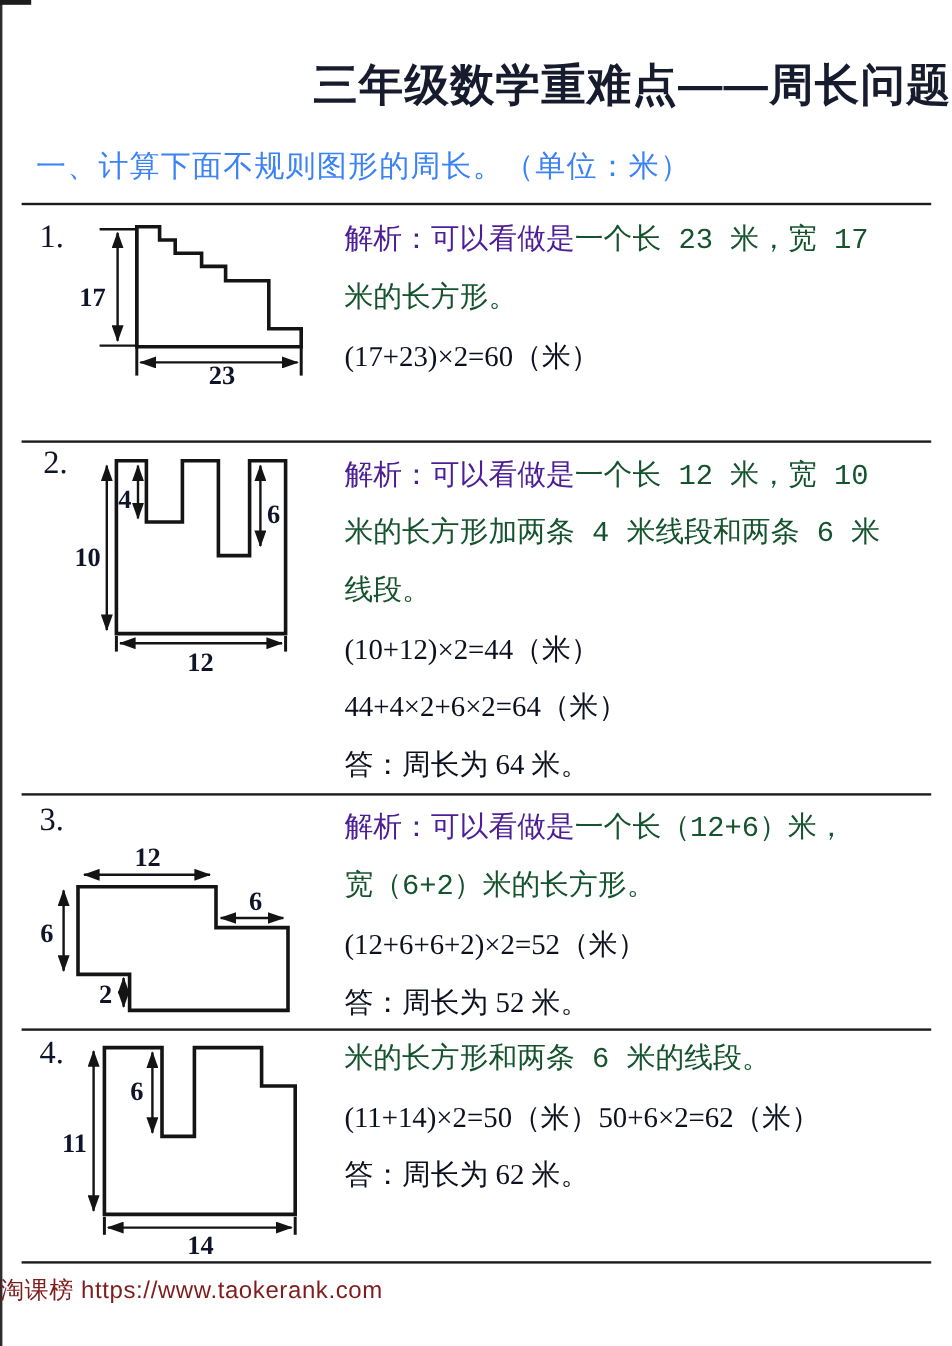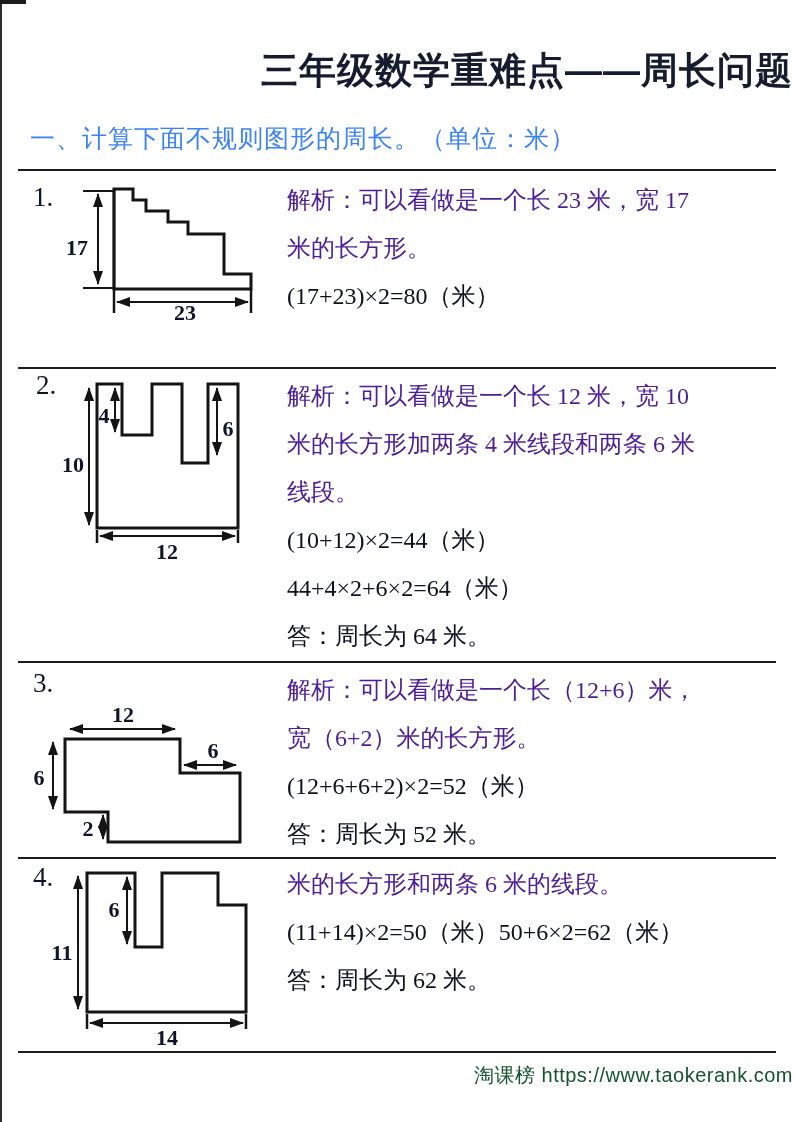--- a/index.html
+++ b/index.html
@@ -8,25 +8,25 @@
   .left-edge{position:absolute;left:0;top:0;width:2px;height:1122px;background:#2d2d2d;}
   .corner-artifact{position:absolute;left:0;top:0;width:26px;height:4px;background:#1c1c1c;}
   .title{position:absolute;left:0;top:46px;width:100%;text-align:right;
          font-family:"Liberation Sans","DejaVu Sans",sans-serif;font-weight:bold;
          font-size:37px;letter-spacing:1px;color:#161b2e;}
   .heading{position:absolute;left:30px;top:122px;font-size:25px;color:#3b82f6;letter-spacing:1px;text-align:right;}
   .divider{position:absolute;left:18px;width:758px;height:2px;background:#1d1d1d;}
   .prob-num{position:absolute;font-size:27px;color:#10142a;}
   .txt{position:absolute;left:287px;width:500px;font-size:24px;line-height:48px;color:#0d101f;}
   .dark{color:#4c1d95;}
-  .blue{color:#4c1d95;}
+  .blue{color:#14532d;font-family:Liberation Mono, monospace;}
   .eq2{}
-  .footer{position:absolute;left:0;top:1062px;width:100%;text-align:right;
+  .footer{position:absolute;left:0;top:1062px;width:100%;text-align:left;
           font-family:"Liberation Sans","DejaVu Sans",sans-serif;
-          font-size:20px;color:#14532d;letter-spacing:0.5px;}
+          font-size:20px;color:#7f1d1d;letter-spacing:0.5px;}
   svg{position:absolute;overflow:visible;}
   .shape{fill:none;stroke:#141414;stroke-width:3;stroke-linejoin:miter;}
   .dim{stroke:#141414;stroke-width:2;fill:none;}
   .ext{stroke:#141414;stroke-width:2.5;fill:none;}
   .dimlabel{font-family:"Liberation Serif","DejaVu Serif",serif;font-weight:bold;
             font-size:22px;fill:#10142a;}
 </style>
 </head>
 <body>
 
@@ -61,21 +61,21 @@
     <line class="dim" x1="28" y1="108" x2="58" y2="108"></line>
     <line class="dim" x1="43" y1="14" x2="43" y2="104" marker-start="url(#m1s)" marker-end="url(#m1e)"></line>
     <text class="dimlabel" x="22" y="75" text-anchor="middle">17</text>
     <line class="dim" x1="62" y1="122" x2="193" y2="122" marker-start="url(#m1s)" marker-end="url(#m1e)"></line>
     <text class="dimlabel" x="130" y="140" text-anchor="middle">23</text>
   </svg>
 
   <div class="txt" style="top:176px">
     <div><span class="dark">解析：可以看做是</span><span class="blue">一个长 23 米，宽 17</span></div>
     <div class="blue">米的长方形。</div>
-    <div>(17+23)×2=80（米）</div>
+    <div>(17+23)×2=60（米）</div>
   </div>
 
   <div class="prob-num" style="left:36px;top:370px">2.</div>
 
   <svg style="left:60px;top:375px" width="200" height="188">
     <defs>
       <marker id="m2e" markerWidth="14" markerHeight="10" refX="13" refY="5" orient="auto" markerUnits="userSpaceOnUse">
           <path d="M0,0 L14,5 L0,10 z" fill="#141414"></path>
         </marker>
       <marker id="m2s" markerWidth="14" markerHeight="10" refX="1" refY="5" orient="auto" markerUnits="userSpaceOnUse">

